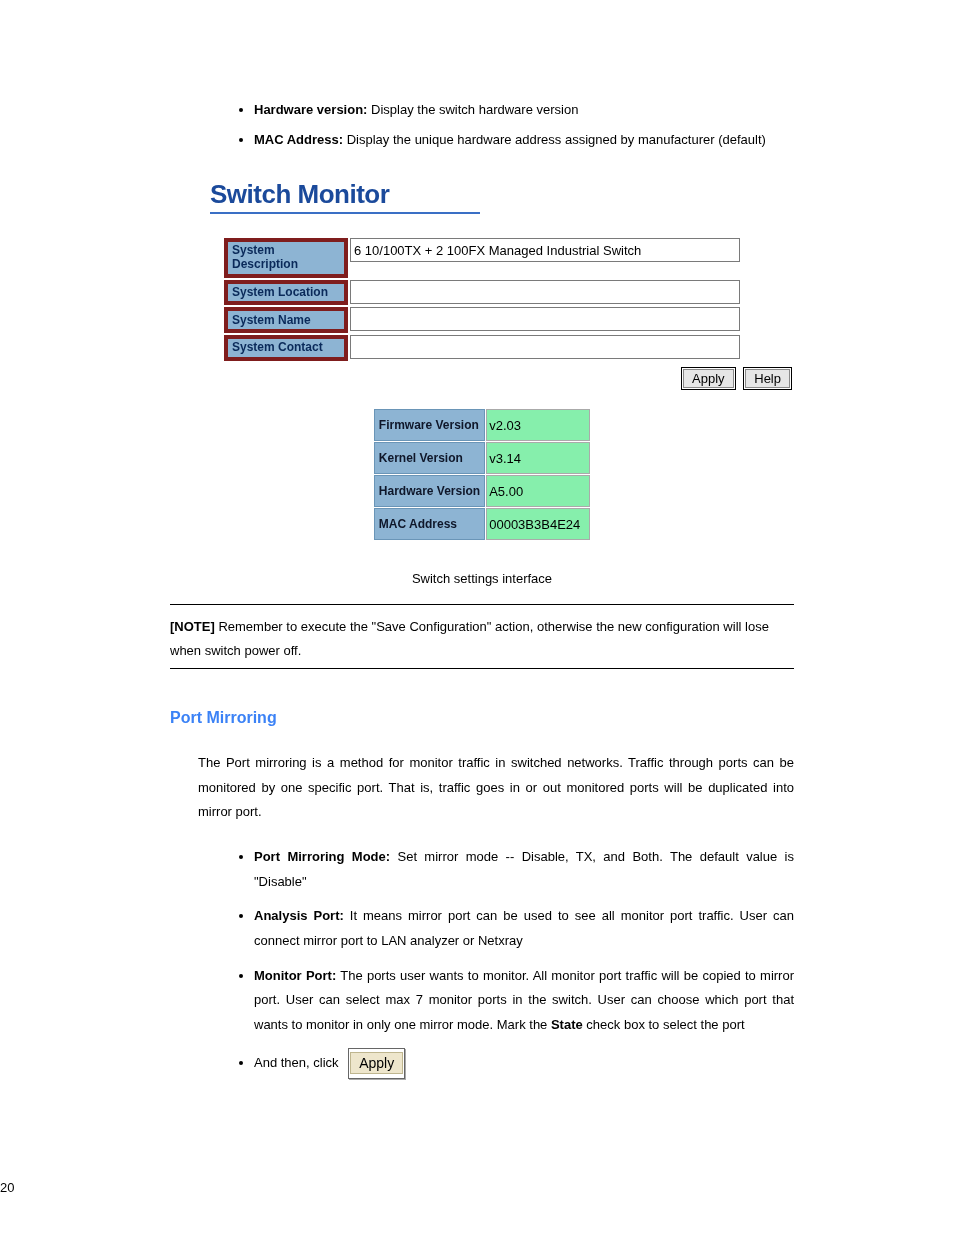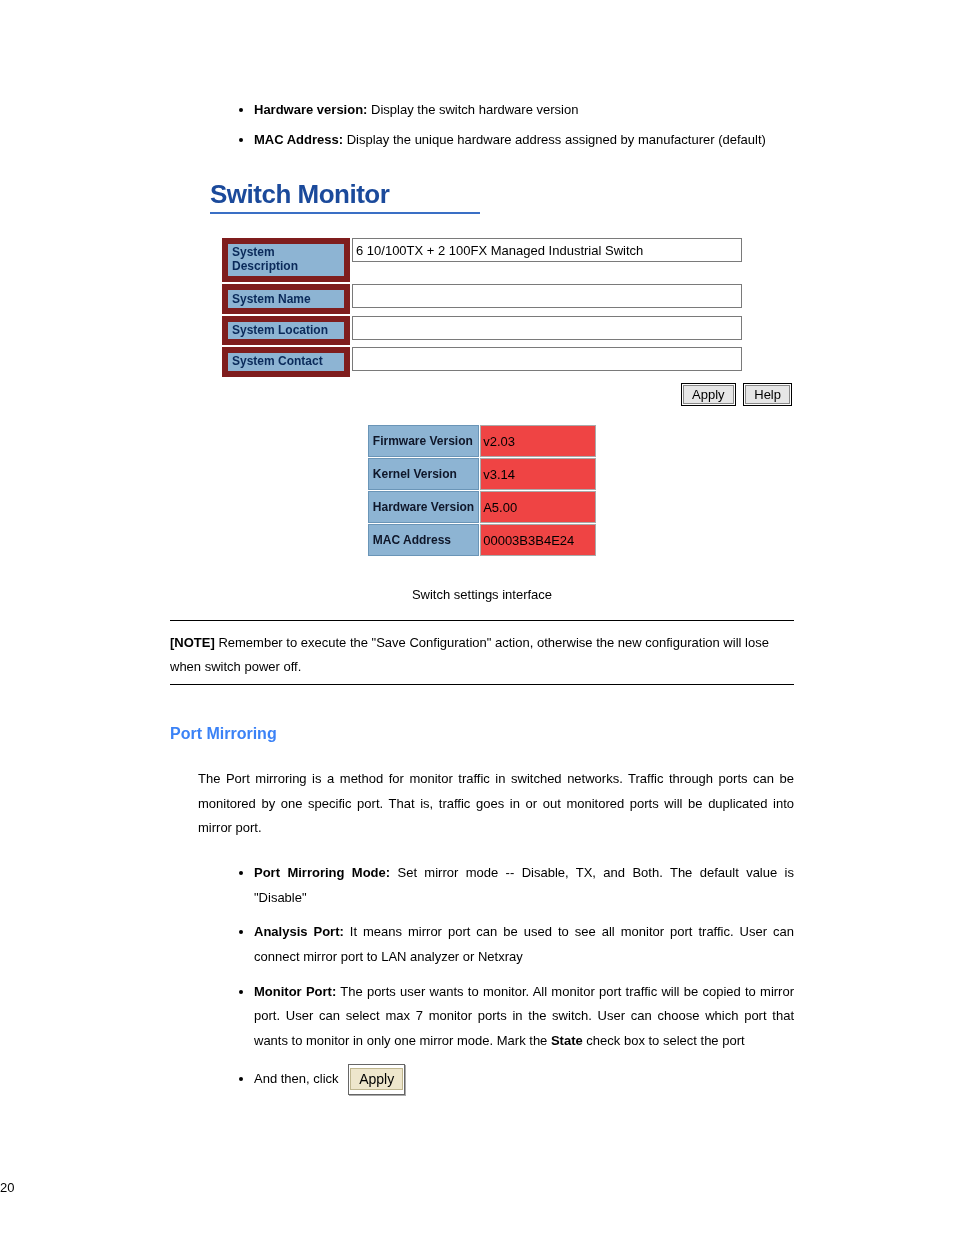--- a/index.html
+++ b/index.html
@@ -49,21 +49,21 @@
   }
   .settings-table td.label-cell {
     background: #8db4d3;
     color: #0a2a5a;
     font-family: Verdana, Arial, sans-serif;
     font-weight: bold;
     font-size: 12px;
     padding: 2px 6px 2px 4px;
     vertical-align: top;
     width: 106px;
-    border: 6px solid #7f1d1d;
+    border: 4px solid #7f1d1d;
   }
   .settings-table td.field-cell {
     padding: 0;
     vertical-align: top;
   }
   .text-input {
     width: 390px;
     height: 24px;
     border: 1px solid #7a7a7a;
     font-family: Arial, sans-serif;
@@ -104,24 +104,24 @@
     color: #0f172a;
     font-family: Verdana, Arial, sans-serif;
     font-weight: bold;
     font-size: 12px;
     padding: 8px 4px;
     border: 1px solid #6a95b7;
   }
   .ver-table td.val {
     font-family: Arial, sans-serif;
     font-size: 13px;
-    padding: 1px 16px 1px 2px;
+    padding: 1px 4px 1px 2px;
     border: 1px solid #aaa;
     min-width: 96px;
-    background: #ef4444;
+    background: #86efac;
   }
 
   .caption {
     text-align: center;
     margin: 30px 0 18px 0;
     font-size: 13px;
   }
 
   .note-box {
     border-top: 1.5px solid #000;
@@ -202,27 +202,27 @@
 
   <table class="settings-table">
     <tbody>
         <tr>
       <td class="label-cell label-multiline">System Description</td>
       <td class="field-cell">
         <input type="text" class="text-input" value="6 10/100TX + 2 100FX Managed Industrial Switch" style="">
       </td>
     </tr>
     <tr>
+      <td class="label-cell label-multiline">System Location</td>
+      <td class="field-cell">
+        <input type="text" class="text-input" value="" style="">
+      </td>
+    </tr>
+    <tr>
       <td class="label-cell">System Name</td>
-      <td class="field-cell">
-        <input type="text" class="text-input" value="" style="">
-      </td>
-    </tr>
-    <tr>
-      <td class="label-cell label-multiline">System Location</td>
       <td class="field-cell">
         <input type="text" class="text-input" value="" style="">
       </td>
     </tr>
     <tr>
       <td class="label-cell label-multiline">System Contact</td>
       <td class="field-cell">
         <input type="text" class="text-input" value="" style="">
       </td>
     </tr>

